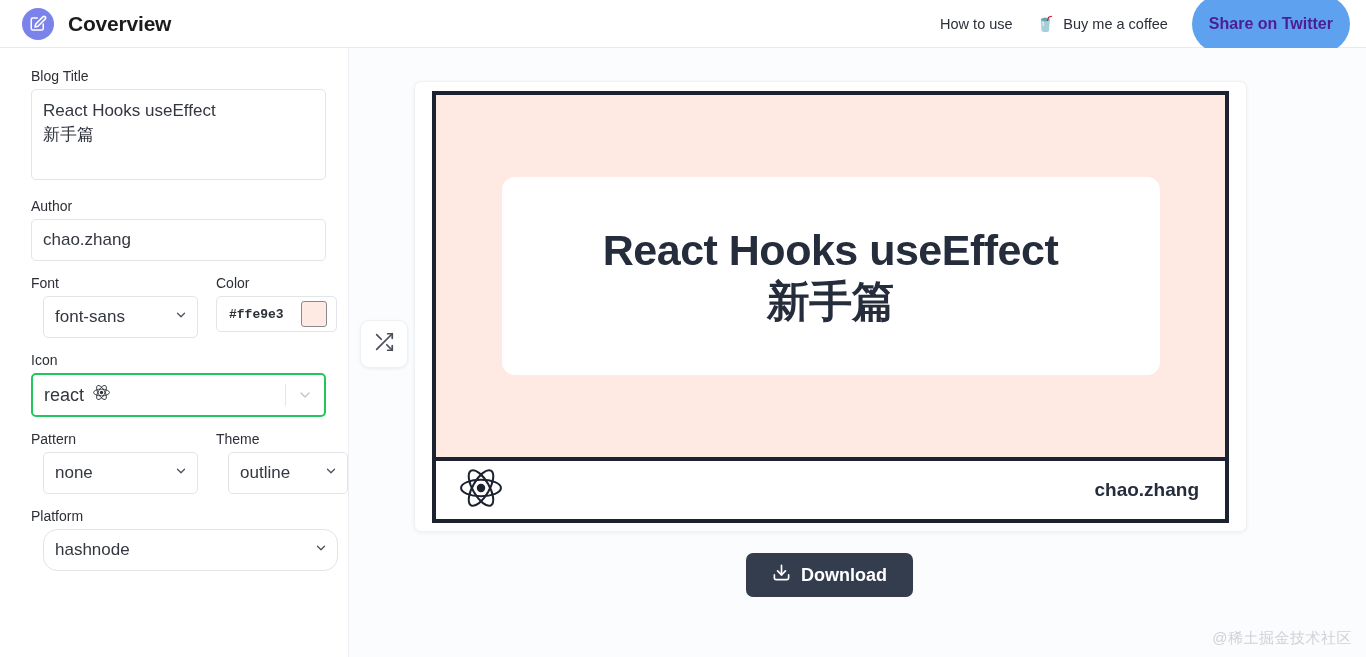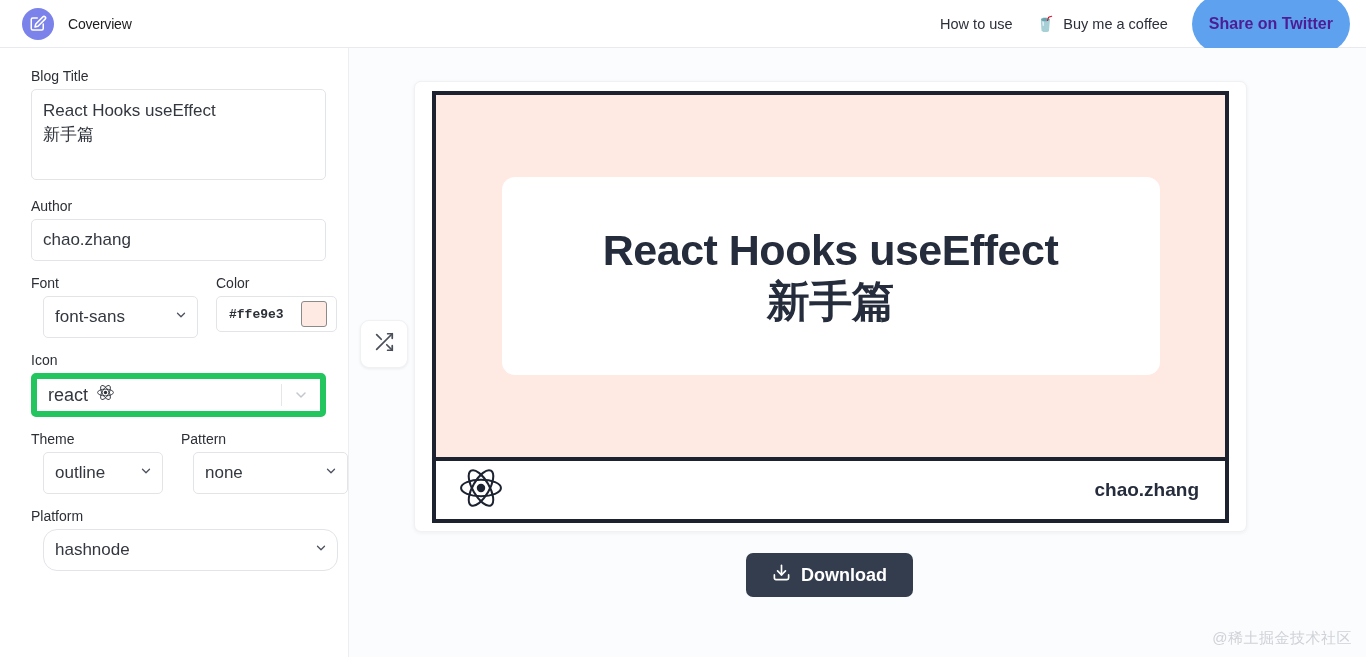--- a/index.html
+++ b/index.html
@@ -22,21 +22,21 @@
     padding: 0 16px 0 22px;
   }
   .brand { display: flex; align-items: center; gap: 14px; }
   .logo-circle {
     width: 32px; height: 32px; border-radius: 50%;
     background: #7b83eb;
     display: flex; align-items: center; justify-content: center;
     flex: 0 0 auto;
   }
   .brand-name {
-    font-size: 14px; font-weight: normal; color: #1c1c1e;
+    font-size: 21px; font-weight: bold; color: #1c1c1e;
     letter-spacing: -0.2px;
   }
   .header-right {
     margin-left: auto;
     display: flex; align-items: center; gap: 24px;
   }
   .hdr-link {
     font-size: 14.5px; color: #2b2f38;
     text-decoration: none; cursor: pointer; white-space: nowrap;
   }
@@ -127,21 +127,21 @@
     font-family: "Liberation Mono", monospace;
     font-size: 13px; font-weight: bold; color: #2b2f36;
   }
   .color-swatch {
     width: 26px; height: 26px;
     border: 1px solid #8a8a8a; border-radius: 3px;
   }
 
   .icon-select {
     width: 295px; height: 44px;
-    border: 6px solid #22c55e; border-radius: 5px;
+    border: 2px solid #22c55e; border-radius: 5px;
     background: #fff;
     display: flex; align-items: center;
     padding: 0 0 0 11px; cursor: pointer;
   }
   .icon-select-val {
     font-size: 18px; color: #33373f;
     display: flex; align-items: center; gap: 8px;
   }
   .icon-select-right {
     margin-left: auto; height: 100%;
@@ -308,34 +308,34 @@
             <svg width="16" height="16" viewBox="0 0 24 24" fill="none" stroke="#c3c7cf" stroke-width="2.2" stroke-linecap="round" stroke-linejoin="round">
                 <polyline points="6 9 12 15 18 9"></polyline>
               </svg>
           </span>
         </span>
       </div>
     </div>
 
     <div class="row">
       <div class="field">
-        <label class="field-label">Theme</label>
+        <label class="field-label">Pattern</label>
         <div class="sel-wrap">
-          <div class="select-box w-theme">outline</div>
+          <div class="select-box w-pattern">none</div>
           <span class="chev">
             <svg width="14" height="14" viewBox="0 0 24 24" fill="none" stroke="#4b5160" stroke-width="2.2" stroke-linecap="round" stroke-linejoin="round">
                 <polyline points="6 9 12 15 18 9"></polyline>
               </svg>
           </span>
         </div>
       </div>
       <div class="field">
-        <label class="field-label">Pattern</label>
+        <label class="field-label">Theme</label>
         <div class="sel-wrap">
-          <div class="select-box w-pattern">none</div>
+          <div class="select-box w-theme">outline</div>
           <span class="chev">
             <svg width="14" height="14" viewBox="0 0 24 24" fill="none" stroke="#4b5160" stroke-width="2.2" stroke-linecap="round" stroke-linejoin="round">
                 <polyline points="6 9 12 15 18 9"></polyline>
               </svg>
           </span>
         </div>
       </div>
     </div>
 
     <div class="field">

